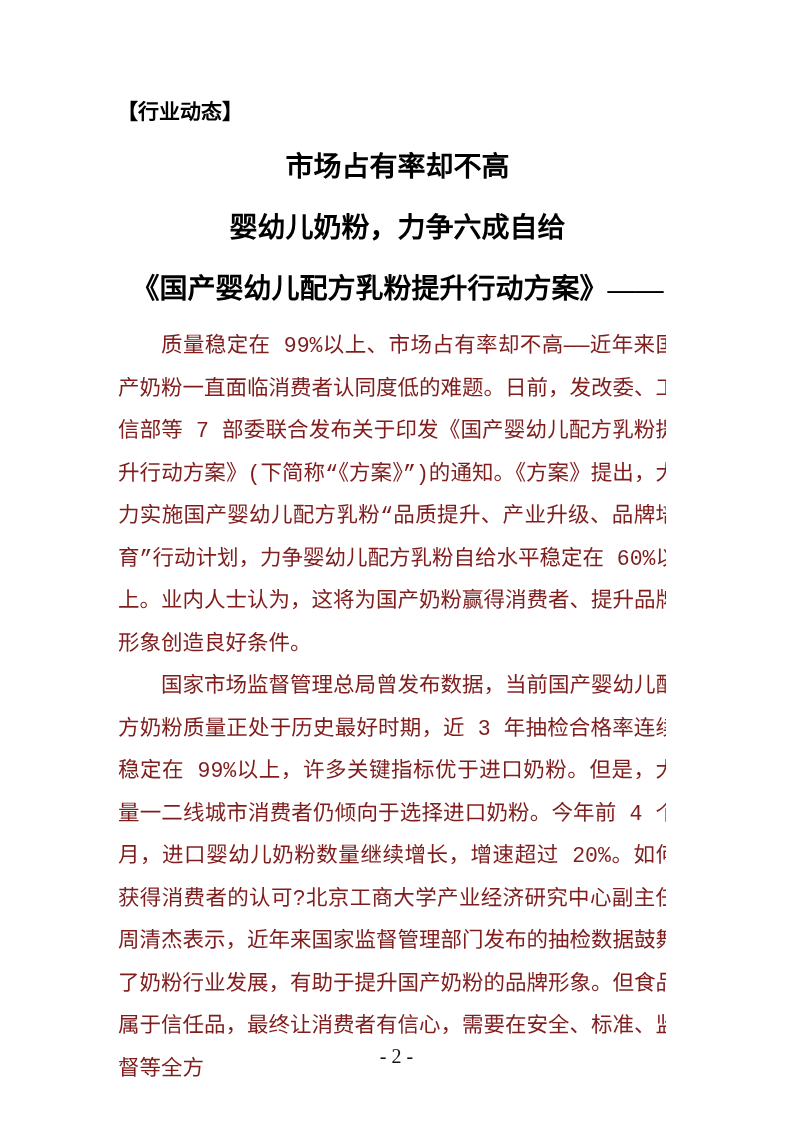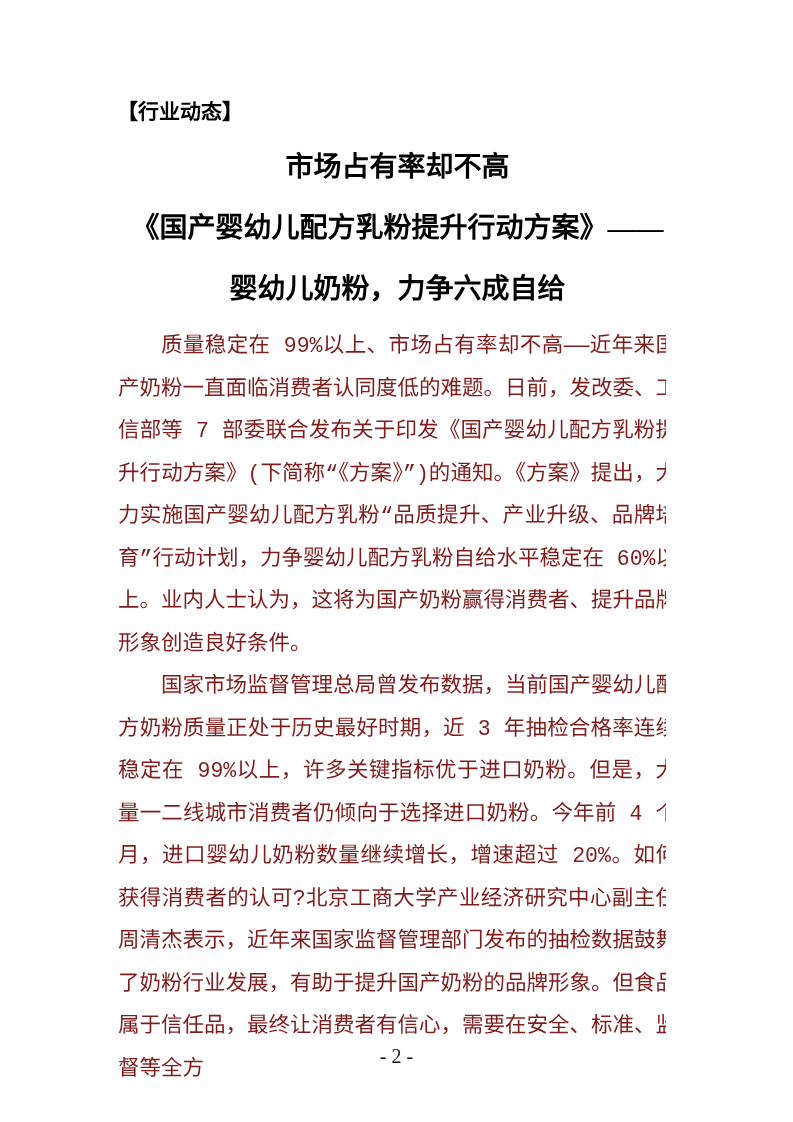--- a/index.html
+++ b/index.html
@@ -75,22 +75,22 @@
 </style>
 </head>
 <body>
 
 <div class="page">
 
   <div class="section-label">【行业动态】</div>
 
   <div class="title-block">
     <div class="title-line">市场占有率却不高</div>
+    <div class="title-line">婴幼儿奶粉，力争六成自给</div>
     <div class="title-line">《国产婴幼儿配方乳粉提升行动方案》——</div>
-    <div class="title-line">婴幼儿奶粉，力争六成自给</div>
   </div>
 
   <div class="body-text">
     <p>质量稳定在 99%以上、市场占有率却不高——近年来国产奶粉一直面临消费者认同度低的难题。日前，发改委、工信部等 7 部委联合发布关于印发《国产婴幼儿配方乳粉提升行动方案》(下简称“《方案》”)的通知。《方案》提出，大力实施国产婴幼儿配方乳粉“品质提升、产业升级、品牌培育”行动计划，力争婴幼儿配方乳粉自给水平稳定在 60%以上。业内人士认为，这将为国产奶粉赢得消费者、提升品牌形象创造良好条件。</p>
     <p>国家市场监督管理总局曾发布数据，当前国产婴幼儿配方奶粉质量正处于历史最好时期，近 3 年抽检合格率连续稳定在 99%以上，许多关键指标优于进口奶粉。但是，大量一二线城市消费者仍倾向于选择进口奶粉。今年前 4 个月，进口婴幼儿奶粉数量继续增长，增速超过 20%。如何获得消费者的认可?北京工商大学产业经济研究中心副主任周清杰表示，近年来国家监督管理部门发布的抽检数据鼓舞了奶粉行业发展，有助于提升国产奶粉的品牌形象。但食品属于信任品，最终让消费者有信心，需要在安全、标准、监督等全方</p>
   </div>
 
   <div class="page-number">- 2 -</div>
 
 </div>

